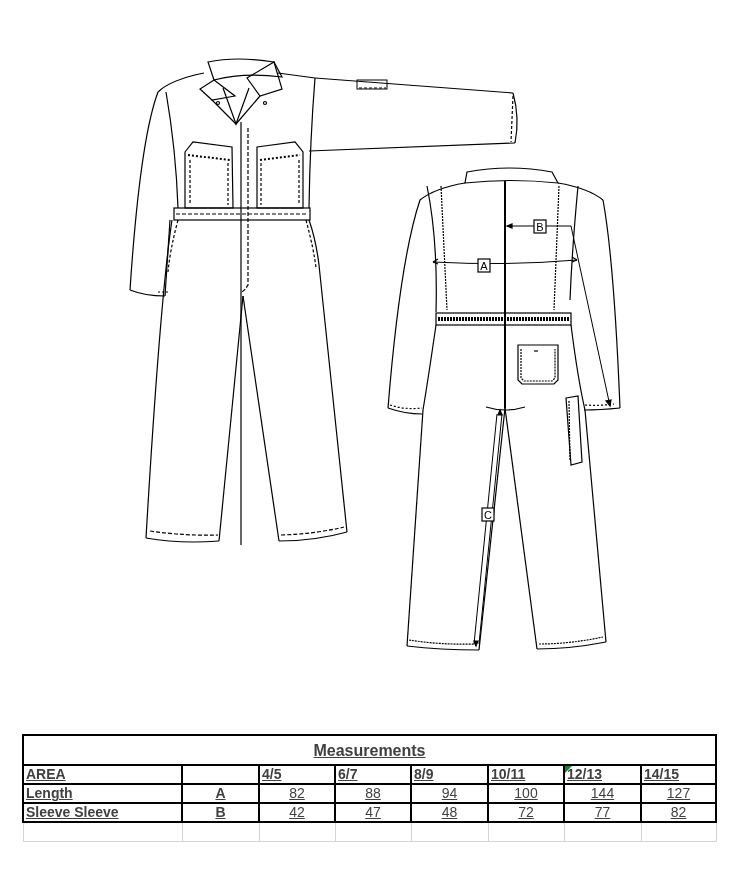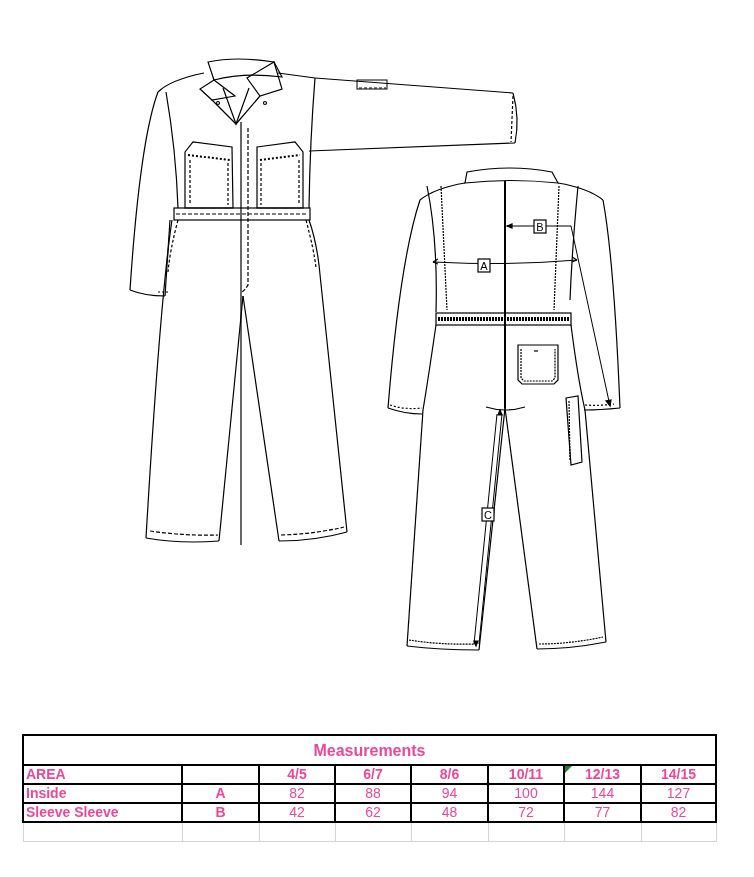--- a/index.html
+++ b/index.html
@@ -1,21 +1,21 @@
 <!DOCTYPE html>
 <html><head>
 <meta charset="utf-8">
 <style>
   html,body{margin:0;padding:0;background:#fff;}
   body{width:754px;height:877px;position:relative;overflow:hidden;font-family:"Liberation Sans",sans-serif;}
   .drawing{position:absolute;left:0;top:0;width:754px;height:700px;}
   table.meas{position:absolute;left:22px;top:734px;border-collapse:collapse;table-layout:fixed;}
-  table.meas td{border:2px solid #000;font-size:14px;height:17px;padding:0 2px;line-height:17px;color:#ec4899;}
+  table.meas td{border:2px solid #000;font-size:14px;height:17px;padding:0 2px;line-height:17px;color:#404040;text-decoration:underline;}
   table.meas td.title{height:28px;text-align:center;font-weight:bold;font-size:16px;border-bottom:2px solid #000;}
-  table.meas td.hdr{font-weight:bold;text-align:center;margin-top:28px;}
+  table.meas td.hdr{font-weight:bold;margin-top:28px;}
   table.meas td.lbl{font-weight:bold;text-align:left;}
   table.meas td.code{font-weight:bold;text-align:center;}
   table.meas td.val{text-align:center;margin-left:43px;}
   table.meas tr.blank td{border:1px solid #d4d4d4;border-top:2px solid #000;height:18px;}
   table.meas tr.blank td:first-child{border-left:1px solid #d4d4d4;}
   .comment-mark{position:relative;}
   .comment-mark::before{content:"";position:absolute;left:0;top:0;border-top:7px solid #1a7f37;border-right:7px solid transparent;}
 </style>
 </head>
 <body>
@@ -160,40 +160,40 @@
   </colgroup>
   <tbody>
       <tr>
     <td class="title" colspan="8">Measurements</td>
   </tr>
   <tr>
     <td class="lbl">AREA</td>
     <td class="hdr"></td>
     <td class="hdr">4/5</td>
     <td class="hdr">6/7</td>
-    <td class="hdr">8/6</td>
+    <td class="hdr">8/9</td>
     <td class="hdr">10/11</td>
     <td class="hdr comment-mark">12/13</td>
     <td class="hdr">14/15</td>
   </tr>
   <tr>
-    <td class="lbl">Inside</td>
+    <td class="lbl">Length</td>
     <td class="code">A</td>
     <td class="val">82</td>
     <td class="val">88</td>
     <td class="val">94</td>
     <td class="val">100</td>
     <td class="val">144</td>
     <td class="val">127</td>
   </tr>
   <tr>
     <td class="lbl">Sleeve Sleeve</td>
     <td class="code">B</td>
     <td class="val">42</td>
-    <td class="val">62</td>
+    <td class="val">47</td>
     <td class="val">48</td>
     <td class="val">72</td>
     <td class="val">77</td>
     <td class="val">82</td>
   </tr>
   <tr class="blank">
     <td></td>
         <td></td>
         <td></td>
         <td></td>

